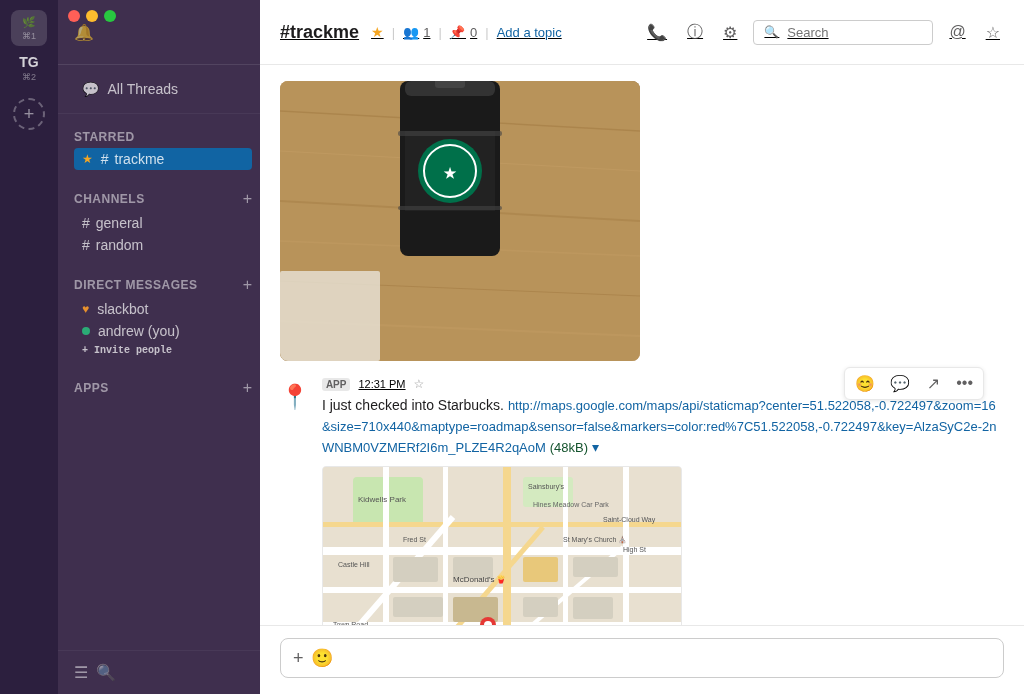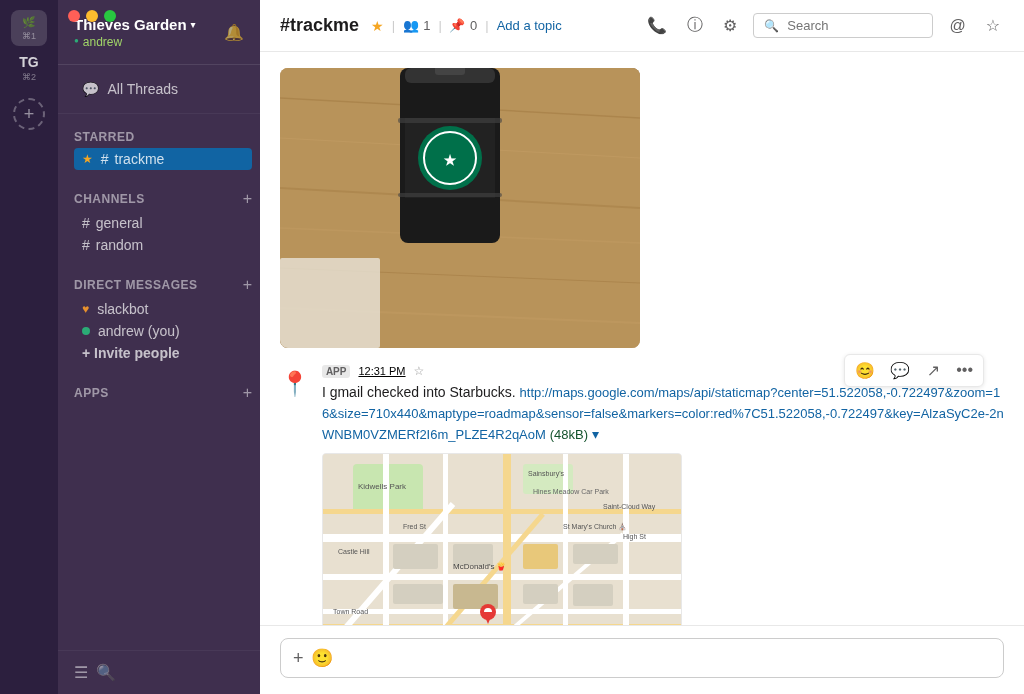--- a/index.html
+++ b/index.html
@@ -38,32 +38,32 @@
     .channel-item.active { background: #1164a3; color: #fff; }
     .channel-item.starred { color: rgba(255,255,255,0.8); }
     .channel-hash { color: inherit; font-size: 14px; }
     .channel-star { color: #f5a623; font-size: 12px; margin-right: 2px; }
 
     .dm-item { display: flex; align-items: center; gap: 8px; padding: 3px 8px; border-radius: 4px; cursor: pointer; color: rgba(255,255,255,0.7); font-size: 14px; }
     .dm-status { width: 8px; height: 8px; border-radius: 50%; flex-shrink: 0; }
     .dm-status.online { background: #2bac76; }
     .dm-heart { color: #e8912d; font-size: 12px; }
 
-    .invite-btn { display: flex; align-items: center; gap: 6px; padding: 3px 8px; cursor: pointer; color: rgba(255,255,255,0.7); font-size: 14px; font-weight: 600; }
+    .invite-btn { display: flex; align-items: center; gap: 6px; padding: 3px 8px; cursor: pointer; color: rgba(255,255,255,0.7); font-size: 10px; font-weight: 600; font-family: Liberation Mono, monospace; }
 
     .apps-section { padding: 16px 8px 4px 16px; }
 
     .sidebar-bottom { padding: 12px 16px; margin-top: auto; display: flex; align-items: center; gap: 8px; border-top: 1px solid rgba(255,255,255,0.05); }
     .sidebar-bottom-icon { color: rgba(255,255,255,0.5); font-size: 16px; cursor: pointer; }
 
     
     .main { flex: 1; display: flex; flex-direction: column; background: #fff; margin-left: 0; }
 
     
-    .channel-header { height: 52px; padding: 0 20px; display: flex; align-items: center; justify-content: space-between; border-bottom: 1px solid #e8e8e8; flex-shrink: 0; }
+    .channel-header { height: 65px; padding: 0 20px; display: flex; align-items: center; justify-content: space-between; border-bottom: 1px solid #e8e8e8; flex-shrink: 0; text-decoration: underline; }
     .channel-header-left { display: flex; align-items: center; gap: 12px; }
     .channel-header-title { font-size: 18px; font-weight: 700; color: #1d1c1d; }
     .channel-header-meta { display: flex; align-items: center; gap: 8px; color: #616061; font-size: 13px; }
     .header-star { color: #f5a623; font-size: 14px; }
     .header-divider { color: #ccc; }
     .header-meta-item { display: flex; align-items: center; gap: 4px; }
     .add-topic { color: #1264a3; font-size: 13px; cursor: pointer; }
     .channel-header-right { display: flex; align-items: center; gap: 12px; }
     .header-icon-btn { color: #616061; font-size: 16px; cursor: pointer; padding: 4px; border-radius: 4px; }
     .search-box { display: flex; align-items: center; gap: 8px; border: 1px solid #ccc; border-radius: 4px; padding: 4px 10px; width: 180px; }
@@ -134,32 +134,20 @@
   </div>
   <div class="rail-add">
     <span>+</span>
   </div>
 </div>
 
 <div class="sidebar">
   <div class="sidebar-content">
 
     <div class="sidebar-header">
-      <div class="workspace-name">
-        <div class="workspace-info">
-          <div style="display:flex;align-items:center;gap:4px;">
-            <span class="workspace-title">Thieves Garden</span>
-            <span class="workspace-caret">▾</span>
-          </div>
-          <div style="display:flex;align-items:center;gap:4px;">
-            <span style="color:#2bac76;font-size:8px;">●</span>
-            <span class="workspace-status">andrew</span>
-          </div>
-        </div>
-      </div>
       <span class="bell-icon">🔔</span>
     </div>
 
     <div class="sidebar-top">
       <div class="all-threads">
         <span>💬</span>
         <span>All Threads</span>
       </div>
     </div>
 
@@ -300,21 +288,21 @@
         <div style="display:flex;flex-direction:column;align-items:center;margin-top:2px;">
           <span class="location-icon">📍</span>
         </div>
         <div class="message-body">
           <div class="message-header">
             <span class="message-app-badge">APP</span>
             <span class="message-time">12:31 PM</span>
             <span class="message-star-btn">☆</span>
           </div>
           <div class="message-text">
-            <span>I gmail checked into Starbucks.</span>
+            <span>I just checked into Starbucks.</span>
             <span> </span>
             <a class="message-link" href="#">http://maps.google.com/maps/api/staticmap?center=51.522058,-0.722497&amp;zoom=16&amp;size=710x440&amp;maptype=roadmap&amp;sensor=false&amp;markers=color:red%7C51.522058,-0.722497&amp;key=AlzaSyC2e-2nWNBM0VZMERf2I6m_PLZE4R2qAoM</a>
             <span class="file-size">(48kB)</span>
             <span style="color:#1264a3;cursor:pointer;"> ▾</span>
           </div>
 
           <div class="map-container">
             <svg width="360" height="200" viewBox="0 0 360 200" xmlns="http://www.w3.org/2000/svg">
 
               <rect width="360" height="200" fill="#e8e0d0"></rect>

